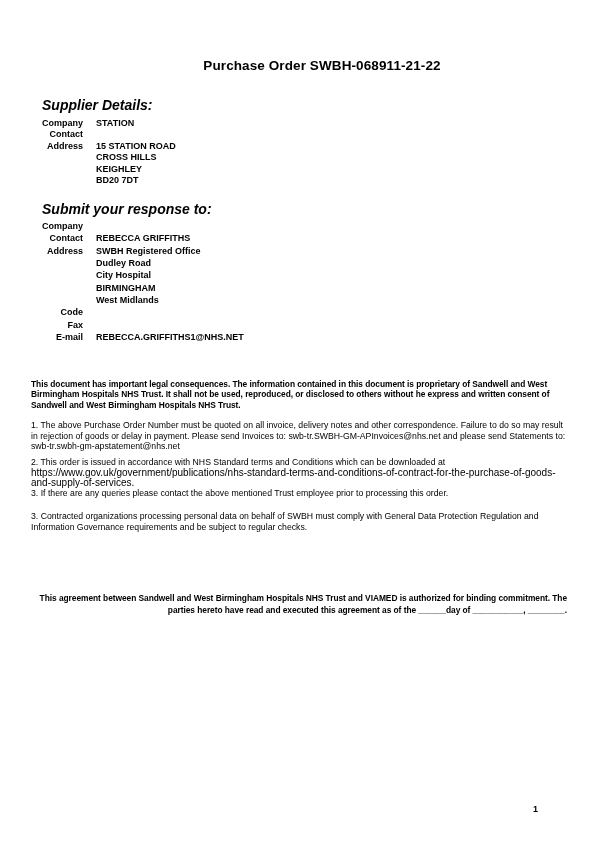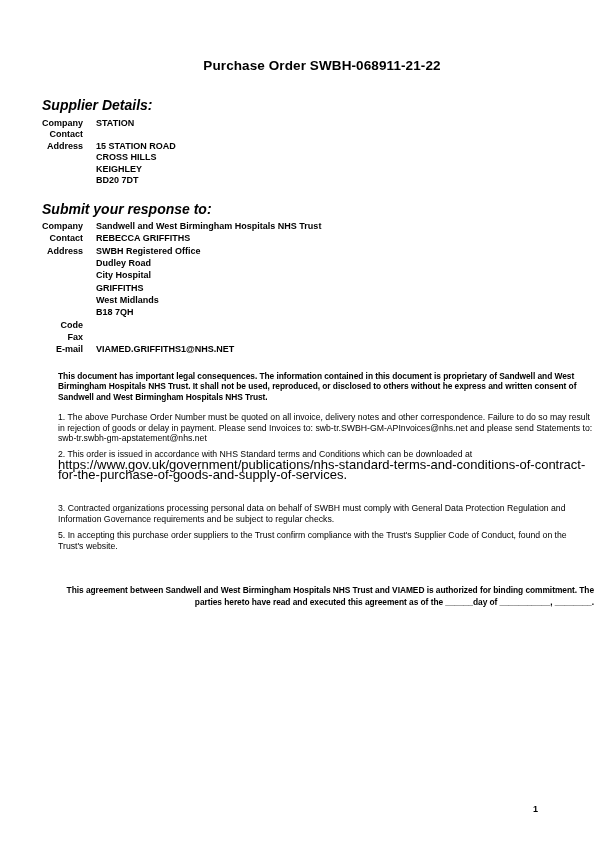--- a/index.html
+++ b/index.html
@@ -53,38 +53,39 @@
   }
   .val {
     margin-left: 13px;
     font-weight: bold;
     font-size: 9px;
     white-space: nowrap;
   }
 
   .para {
     position: absolute;
-    left: 58px;
+    left: 31px;
     width: 536px;
     font-size: 8.7px;
     line-height: 10.6px;
+    margin-top: 8px;
   }
   .bold-para {
     font-weight: bold;
     font-size: 8.4px;
     line-height: 10.3px;
     letter-spacing: -0.05px;
   }
   .legal { top: 371px; }
   .p1 { top: 412px; }
   .p2 { top: 449px; }
   .p3 { top: 480px; }
   .p4 { top: 503px; }
   .p5 { top: 530px; }
-  .url-line { font-size: 13px; line-height: 10px; }
+  .url-line { font-size: 10px; line-height: 10px; }
   .agreement { top: 584px; line-height: 12px; text-align: right; }
   .footer-page {
     position: absolute;
     top: 804px;
     left: 533px;
     font-size: 9px;
     font-weight: bold;
   }
 </style>
 </head>
@@ -121,75 +122,70 @@
       <span class="lbl"></span>
       <span class="val">BD20 7DT</span>
     </div>
   </div>
 
   <div class="section-heading sh-submit">Submit your response to:</div>
 
   <div class="detail-block submit-block">
     <div class="row">
       <span class="lbl">Company</span>
-      <span class="val">Sandwell and West Birmingham Hospitals NHS Trust</span>
     </div>
     <div class="row">
       <span class="lbl">Contact</span>
       <span class="val">REBECCA GRIFFITHS</span>
     </div>
     <div class="row">
       <span class="lbl">Address</span>
       <span class="val">SWBH Registered Office</span>
     </div>
     <div class="row">
       <span class="lbl"></span>
       <span class="val">Dudley Road</span>
     </div>
     <div class="row">
       <span class="lbl"></span>
       <span class="val">City Hospital</span>
     </div>
     <div class="row">
       <span class="lbl"></span>
-      <span class="val">GRIFFITHS</span>
+      <span class="val">BIRMINGHAM</span>
     </div>
     <div class="row">
       <span class="lbl"></span>
       <span class="val">West Midlands</span>
-    </div>
-    <div class="row">
-      <span class="lbl"></span>
-      <span class="val">B18 7QH</span>
     </div>
     <div class="row">
       <span class="lbl">Code</span>
       <span class="val"></span>
     </div>
     <div class="row">
       <span class="lbl">Fax</span>
       <span class="val"></span>
     </div>
     <div class="row">
       <span class="lbl">E-mail</span>
-      <span class="val">VIAMED.GRIFFITHS1@NHS.NET</span>
+      <span class="val">REBECCA.GRIFFITHS1@NHS.NET</span>
     </div>
   </div>
 
   <div class="para bold-para legal">This document has important legal consequences. The information contained in this document is proprietary of Sandwell and West Birmingham Hospitals NHS Trust.  It shall not be used, reproduced, or disclosed to others without he express and written consent of Sandwell and West Birmingham Hospitals NHS Trust.</div>
 
   <div class="para p1">1. The above Purchase Order Number must be quoted on all invoice, delivery notes and other correspondence. Failure to do so may result in rejection of goods or delay in payment.  Please send Invoices to: swb-tr.SWBH-GM-APInvoices@nhs.net and please send Statements to: swb-tr.swbh-gm-apstatement@nhs.net</div>
 
   <div class="para p2">
     <span>2. This order is issued in accordance with NHS Standard terms and Conditions which can be downloaded at</span>
     <div class="url-line">https://www.gov.uk/government/publications/nhs-standard-terms-and-conditions-of-contract-for-the-purchase-of-goods-and-supply-of-services.</div>
   </div>
 
+  <div class="para p3">3. If there are any queries please contact the above mentioned Trust employee prior to processing this order.</div>
 
   <div class="para p4">3. Contracted organizations processing personal data on behalf of SWBH must comply with General Data Protection Regulation and Information Governance requirements and be subject to regular checks.</div>
 
-  <div class="para p5">5.  In accepting this purchase order suppliers to the Trust confirm compliance with the Trust's Supplier Code of Conduct, found on the Trust's website.</div>
 
   <div class="para bold-para agreement">This agreement between Sandwell and West Birmingham Hospitals NHS Trust and VIAMED is authorized for binding commitment.  The parties hereto have read and executed this agreement as of the ______day of ___________, ________.</div>
 
   <div class="footer-page">1</div>
 
 </div>
 
 </body></html>

